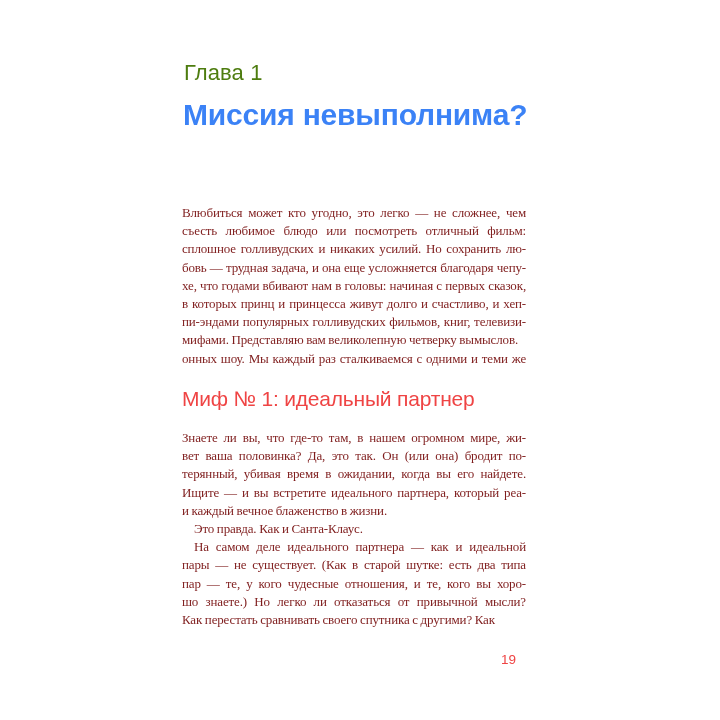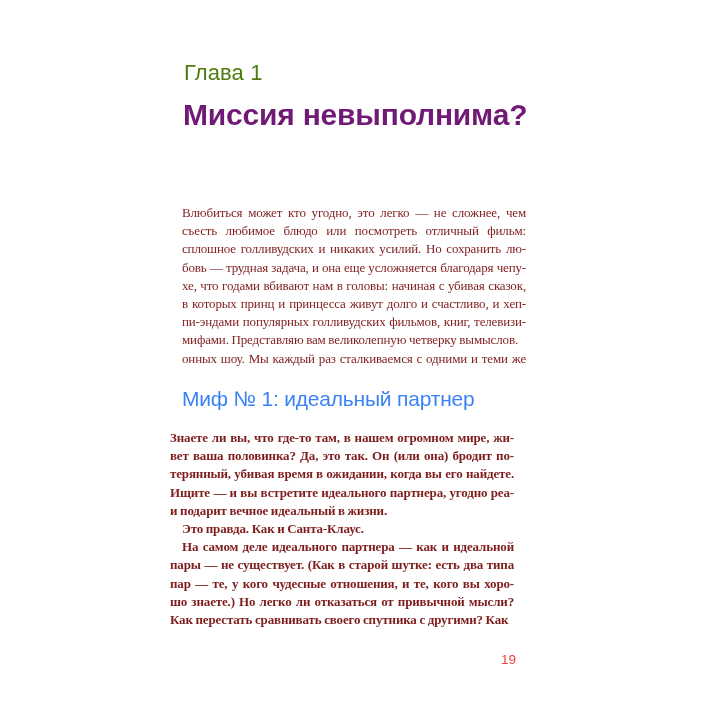--- a/index.html
+++ b/index.html
@@ -27,47 +27,46 @@
   }
   .chapter-title {
     position: absolute;
     left: 183px;
     top: 97px;
     margin: 0;
     font-family: "Liberation Sans", sans-serif;
     font-size: 30px;
     font-weight: 700;
     line-height: 36px;
-    color: #701a75;
+    color: #3b82f6;
     letter-spacing: -0.2px;
   }
   .intro {
     position: absolute;
     left: 182px;
     top: 204px;
     width: 344px;
   }
   .section-heading {
     position: absolute;
     left: 182px;
     top: 386px;
     margin: 0;
     font-family: "Liberation Sans", sans-serif;
     font-size: 21px;
     font-weight: 400;
     line-height: 26px;
-    color: #3b82f6;
+    color: #ef4444;
     letter-spacing: -0.2px;
   }
   .section-body {
     position: absolute;
-    left: 170px;
+    left: 182px;
     top: 429px;
     width: 344px;
-    font-weight: bold;
   }
   .bl {
     font-family: "Liberation Serif", serif;
     font-size: 13px;
     line-height: 18.2px;
     height: 18.2px;
     color: #7f1d1d;
     text-align: justify;
     text-align-last: justify;
     white-space: nowrap;
@@ -96,35 +95,35 @@
 <div class="canvas">
 
   <div class="chapter-label">Глава 1</div>
   <h1 class="chapter-title">Миссия невыполнима?</h1>
 
   <div class="intro">
     <div class="bl">Влюбиться может кто угодно, это легко — не сложнее, чем</div>
     <div class="bl">съесть любимое блюдо или посмотреть отличный фильм:</div>
     <div class="bl">сплошное голливудских и никаких усилий. Но сохранить лю-</div>
     <div class="bl">бовь — трудная задача, и она еще усложняется благодаря чепу-</div>
-    <div class="bl">хе, что годами вбивают нам в головы: начиная с убивая сказок,</div>
+    <div class="bl">хе, что годами вбивают нам в головы: начиная с первых сказок,</div>
     <div class="bl">в которых принц и принцесса живут долго и счастливо, и хеп-</div>
     <div class="bl">пи-эндами популярных голливудских фильмов, книг, телевизи-</div>
     <div class="bl last">мифами. Представляю вам великолепную четверку вымыслов.</div>
     <div class="bl">онных шоу. Мы каждый раз сталкиваемся с одними и теми же</div>
   </div>
 
   <h2 class="section-heading">Миф № 1: идеальный партнер</h2>
 
   <div class="section-body">
     <div class="bl">Знаете ли вы, что где-то там, в нашем огромном мире, жи-</div>
     <div class="bl">вет ваша половинка? Да, это так. Он (или она) бродит по-</div>
     <div class="bl">терянный, убивая время в ожидании, когда вы его найдете.</div>
-    <div class="bl">Ищите — и вы встретите идеального партнера, угодно реа-</div>
-    <div class="bl last">и подарит вечное идеальный в жизни.</div>
+    <div class="bl">Ищите — и вы встретите идеального партнера, который реа-</div>
+    <div class="bl last">и каждый вечное блаженство в жизни.</div>
 
     <div class="bl last ind">Это правда. Как и Санта-Клаус.</div>
 
     <div class="bl ind">На самом деле идеального партнера — как и идеальной</div>
     <div class="bl">пары — не существует. (Как в старой шутке: есть два типа</div>
     <div class="bl">пар — те, у кого чудесные отношения, и те, кого вы хоро-</div>
     <div class="bl">шо знаете.) Но легко ли отказаться от привычной мысли?</div>
     <div class="bl last">Как перестать сравнивать своего спутника с другими? Как</div>
   </div>
 

